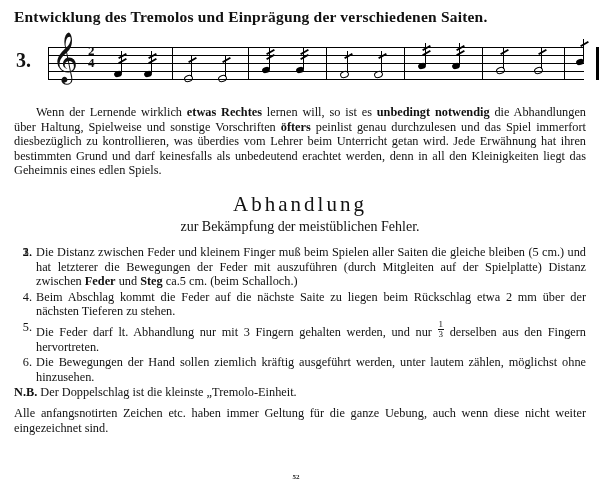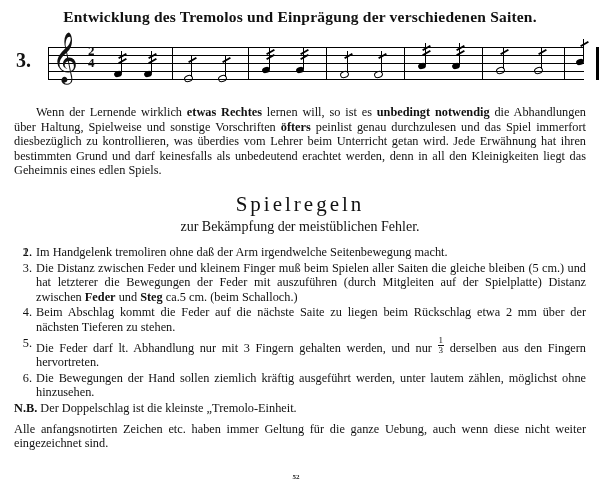--- a/index.html
+++ b/index.html
@@ -15,21 +15,20 @@
     overflow: hidden;
   }
   .page {
     position: relative;
     width: 600px;
     height: 485px;
     box-sizing: border-box;
     padding: 4px 14px 0 14px;
   }
   .top-title {
-    text-align: center;
     font-family: "Liberation Serif", serif;
     font-weight: bold;
     font-size: 15.5px;
     letter-spacing: 0.2px;
     margin: 4px 0 3px 0;
     white-space: nowrap;
   }
 
   
   .music-block {
@@ -302,30 +301,29 @@
       <div class="trem" style="left:532px; top:6px;"></div>
 
       <div class="barline end-right" style="left:548px;"></div>
     </div>
   </div>
 
   <p class="para indent">
     <span>Wenn der Lernende wirklich </span><b>etwas Rechtes</b><span> lernen will, so ist es </span><b>unbedingt notwendig</b><span> die Abhandlungen über Haltung, Spielweise und sonstige Vorschriften </span><b>öfters</b><span> peinlist genau durchzulesen und das Spiel immerfort diesbezüglich zu kontrollieren, was überdies vom Lehrer beim Unterricht getan wird. Jede Erwähnung hat ihren bestimmten Grund und darf keinesfalls als unbedeutend erachtet werden, denn in all den Kleinigkeiten liegt das Geheimnis eines edlen Spiels.</span>
   </p>
 
-  <div class="spielregeln">Spielregeln</div>
+  <div class="spielregeln">Abhandlung</div>
   <div class="subtitle">zur Bekämpfung der meistüblichen Fehler.</div>
 
   <ol class="rules">
     <li>
       <span class="num">1.</span>
     </li>
     <li>
       <span class="num">2.</span>
-      <span>Im Handgelenk tremoliren ohne daß der Arm irgendwelche Seitenbewegung macht.</span>
     </li>
     <li>
       <span class="num">3.</span>
       <span>Die Distanz zwischen Feder und kleinem Finger muß beim Spielen aller Saiten die gleiche bleiben (5 cm.) und hat letzterer die Bewegungen der Feder mit auszuführen (durch Mitgleiten auf der Spielplatte) Distanz zwischen </span><b>Feder</b><span> und </span><b>Steg</b><span> ca.5 cm.  (beim Schalloch.)</span>
     </li>
     <li>
       <span class="num">4.</span>
       <span>Beim Abschlag kommt die Feder auf die nächste Saite zu liegen beim Rückschlag etwa 2 mm über der nächsten Tieferen zu stehen.</span>
     </li>
     <li>

